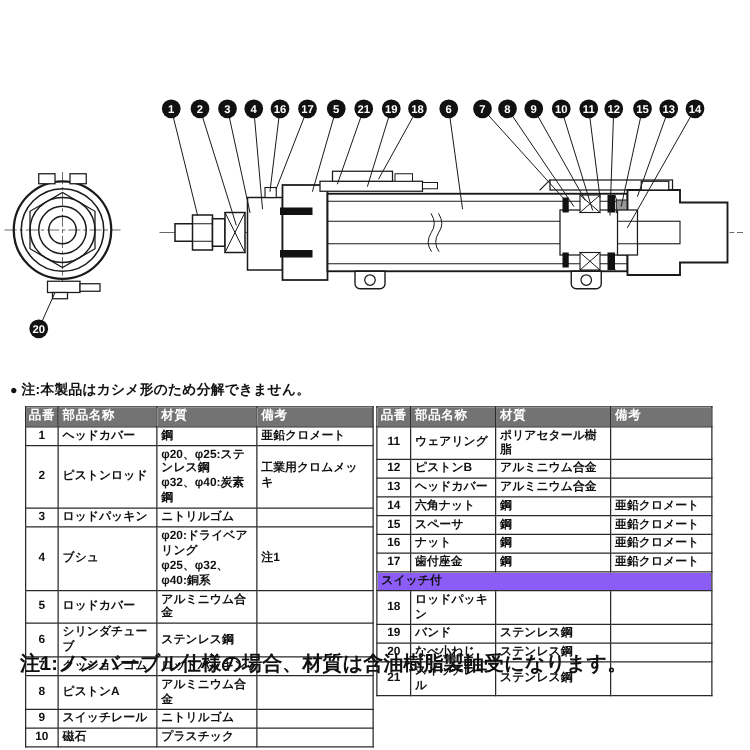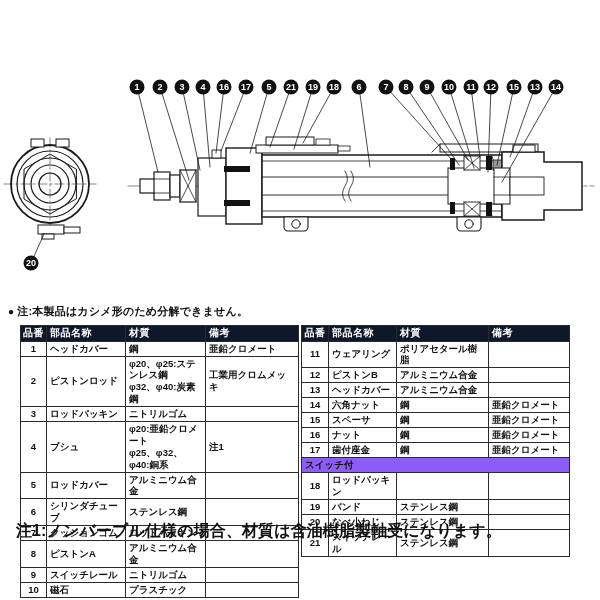--- a/index.html
+++ b/index.html
@@ -18,21 +18,21 @@
     position:absolute;top:325px;border-collapse:collapse;table-layout:fixed;
     background:#fff;
   }
   #table-left{left:20px;width:278px;}
   #table-right{left:301px;width:268px;}
   table.parts th,table.parts td{
     border:1px solid #2a2a2a;font-weight:bold;padding:1px 3px;
     line-height:1.25;vertical-align:middle;overflow:hidden;
   }
   table.parts th{
-    background:#0f172a;color:#fff;font-size:10px;text-align:left;
+    background:#737373;color:#fff;font-size:10px;text-align:left;
     height:12px;letter-spacing:0.5px;
   }
   table.parts th.c{text-align:center;padding:1px 0;}
   table.parts td{font-size:9.5px;height:12px;}
   td.no{text-align:center;padding:1px 0;}
   td.mat{white-space:pre-line;}
   td.multi{font-size:8.5px;line-height:1.3;margin-top:17px;}
   tr.section td{background:#8b5cf6;color:#111;font-size:9.5px;}
   .footnote{
     position:absolute;left:16px;top:521px;font-size:16px;font-weight:bold;
@@ -292,21 +292,21 @@
       </tr>
       <tr>
         <td class="no">3</td>
         <td class="name">ロッドパッキン</td>
         <td class="mat">ニトリルゴム</td>
         <td class="rem"></td>
       </tr>
       <tr>
         <td class="no">4</td>
         <td class="name">ブシュ</td>
-        <td class="mat multi">φ20:亜鉛クロメート
+        <td class="mat multi">φ20:ドライベアリング
 φ25、φ32、φ40:銅系</td>
         <td class="rem">注1</td>
       </tr>
       <tr>
         <td class="no">5</td>
         <td class="name">ロッドカバー</td>
         <td class="mat">アルミニウム合金</td>
         <td class="rem"></td>
       </tr>
       <tr>

